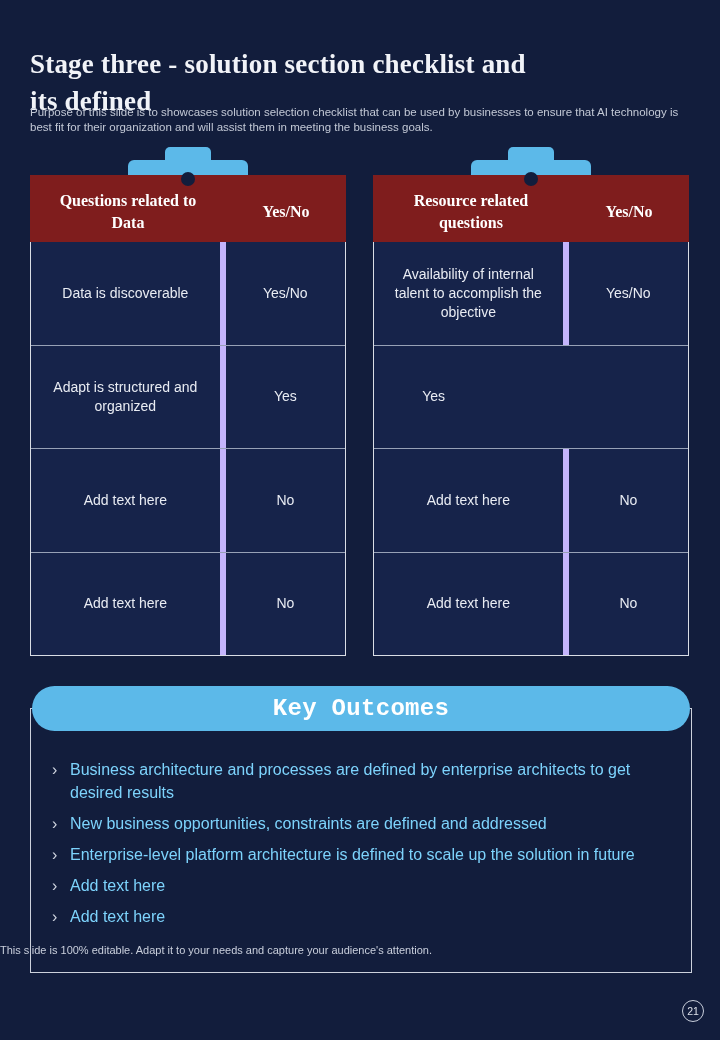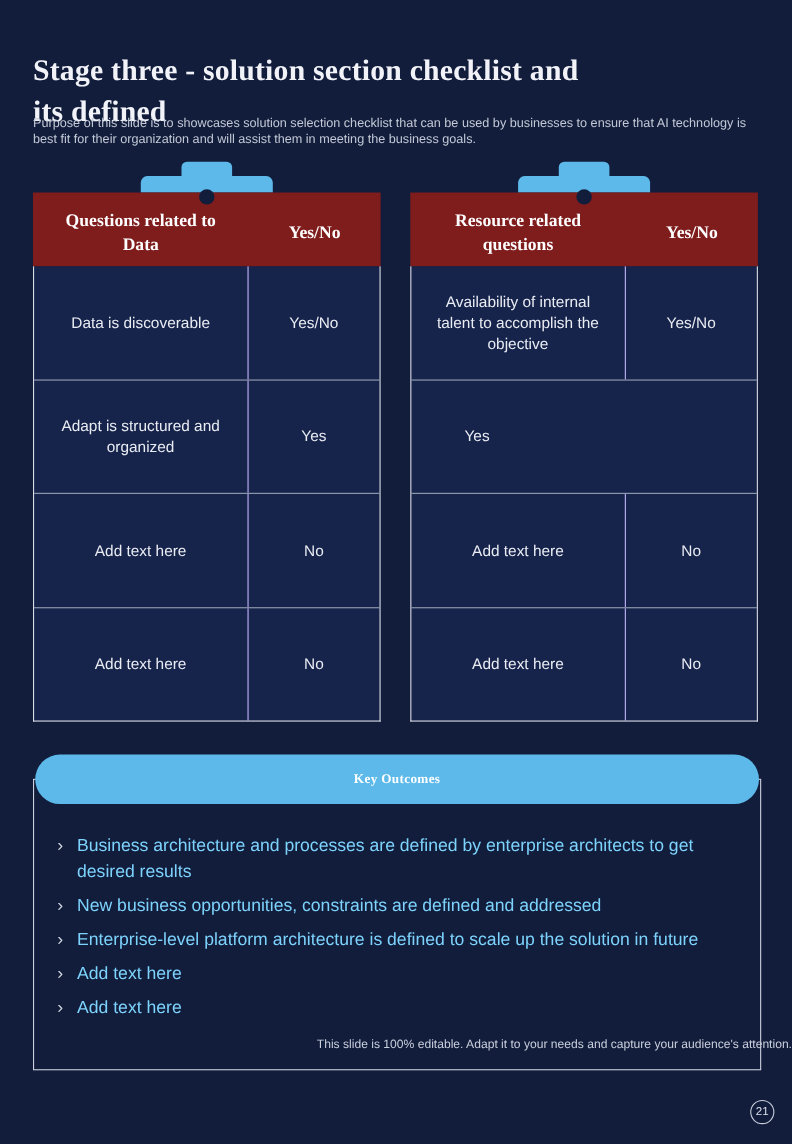--- a/index.html
+++ b/index.html
@@ -56,51 +56,51 @@
     height:414px; display:flex; flex-direction:column;
     background:#16234a;
     border:1px solid #d9dde5; border-top:none;
   }
   .t-row { flex:1; display:flex; min-height:0; }
   .t-row + .t-row { border-top:1px solid #97a1b6; }
   .cell {
     display:flex; align-items:center; justify-content:center; text-align:center;
     color:#e9ecf3; font-size:14px; line-height:19px;
   }
-  .cell-q { width:62%; border-right:1px solid #c4b5fd; padding:0 18px; }
+  .cell-q { width:62%; border-right:6px solid #c4b5fd; padding:0 18px; }
   .cell-a { width:38%; padding:0 6px; }
 
   
   .outcomes-area { position:absolute; left:30px; top:686px; width:662px; height:287px; }
   .outcomes-box {
     position:absolute; left:0; right:0; top:22px; height:265px;
     border:1px solid #ccd1dc;
   }
   .outcomes-pill {
     position:absolute; left:2px; right:2px; top:0; height:45px;
     background:#5cb9e9; border-radius:23px;
     display:flex; align-items:center; justify-content:center;
-    font-family:Liberation Serif, serif; font-weight:700;
-    font-size:12px; color:#ffffff; letter-spacing:0.3px;
+    font-family:Liberation Mono, monospace; font-weight:700;
+    font-size:24px; color:#ffffff; letter-spacing:0.3px;
   }
   .bullets { position:absolute; left:22px; top:72px; width:616px; }
   .bullet { display:flex; margin-bottom:8px; }
   .bullet .marker {
     width:18px; flex:0 0 18px; color:#cfd4df;
     font-size:16px; line-height:23px;
   }
   .bullet .b-text {
     flex:1; max-width:598px; color:#7dd3fc;
     font-size:16px; line-height:23px;
   }
 
   
   .footer-note {
     position:absolute; left:0; top:944px; width:100%;
-    text-align:right; font-size:11px; color:#c9cfdc;padding-left:34px;
+    text-align:left; font-size:11px; color:#c9cfdc;
   }
   .page-circle {
     position:absolute; top:1000px; right:16px;
     width:22px; height:22px; border-radius:50%;
     border:1px solid #c8cedb; color:#dde1ea;
     font-size:10.5px; line-height:20px; text-align:center;
   }
 </style>
 </head>
 <body>

